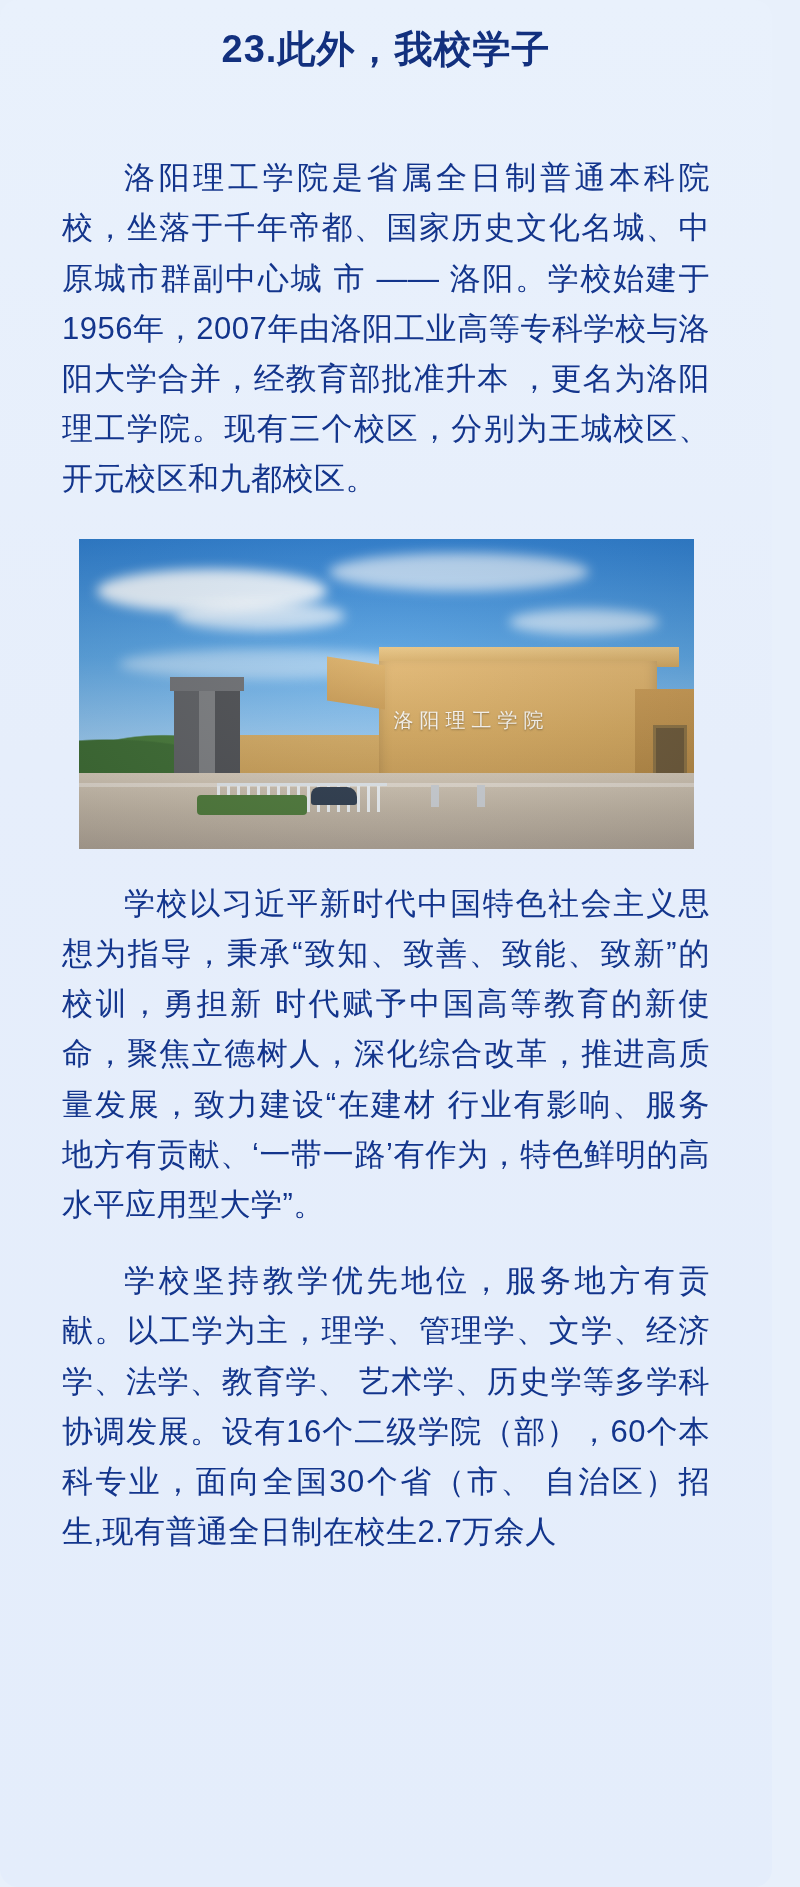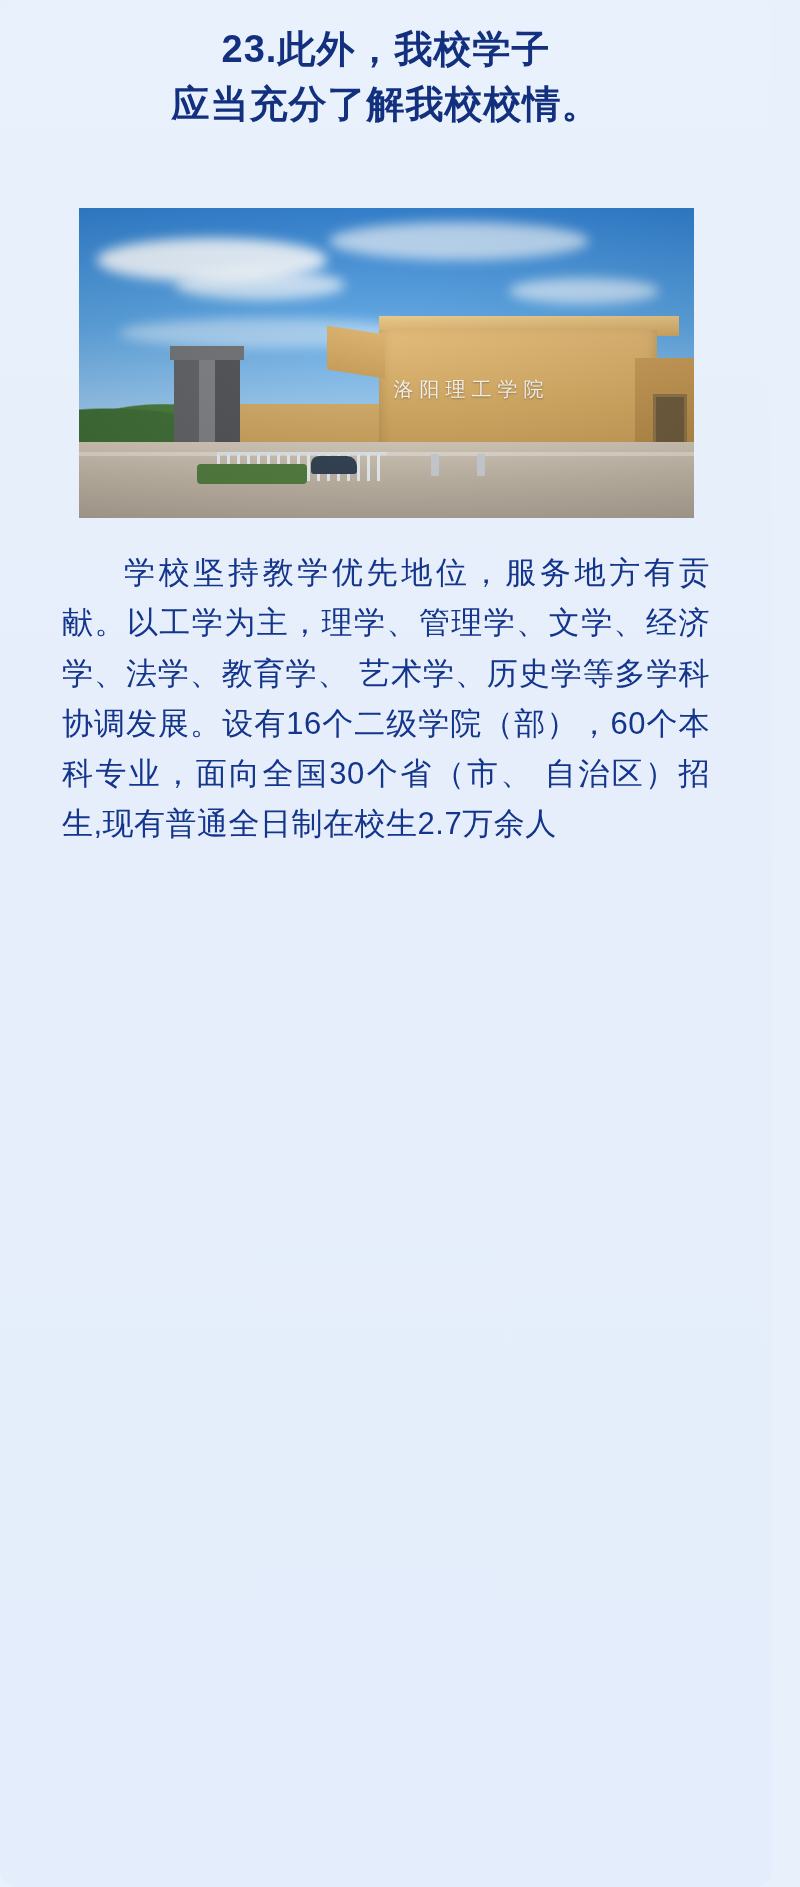--- a/index.html
+++ b/index.html
@@ -200,25 +200,25 @@
     pointer-events: none;
   }
 </style>
 </head>
 <body>
 
 <div class="page">
 
   <div class="title-block">
     <div class="title-line">23.此外，我校学子</div>
-    <div class="title-line">应当充分了解我校校情。</div>
   </div>
 
   <div class="article">
 
+    <p class="para">洛阳理工学院是省属全日制普通本科院校，坐落于千年帝都、国家历史文化名城、中原城市群副中心城 市 —— 洛阳。学校始建于1956年，2007年由洛阳工业高等专科学校与洛阳大学合并，经教育部批准升本 ，更名为洛阳理工学院。现有三个校区，分别为王城校区、开元校区和九都校区。</p>
 
     <div class="figure">
       <div class="photo">
         <div class="sky"></div>
         <div class="cloud c1"></div>
         <div class="cloud c2"></div>
         <div class="cloud c3"></div>
         <div class="cloud c4"></div>
         <div class="cloud c5"></div>
         <div class="treeline"></div>
@@ -232,16 +232,17 @@
         <div class="ground"></div>
         <div class="fence"></div>
         <div class="hedge"></div>
         <div class="car"></div>
         <div class="bollard b1"></div>
         <div class="bollard b2"></div>
         <div class="photo-shade"></div>
       </div>
     </div>
 
+    <p class="para">学校以习近平新时代中国特色社会主义思想为指导，秉承“致知、致善、致能、致新”的校训，勇担新 时代赋予中国高等教育的新使命，聚焦立德树人，深化综合改革，推进高质量发展，致力建设“在建材 行业有影响、服务地方有贡献、‘一带一路’有作为，特色鲜明的高水平应用型大学”。</p>
     <p class="para">学校坚持教学优先地位，服务地方有贡献。以工学为主，理学、管理学、文学、经济学、法学、教育学、 艺术学、历史学等多学科协调发展。设有16个二级学院（部），60个本科专业，面向全国30个省（市、 自治区）招生,现有普通全日制在校生2.7万余人</p>
 
   </div>
 </div>
 
 </body></html>

